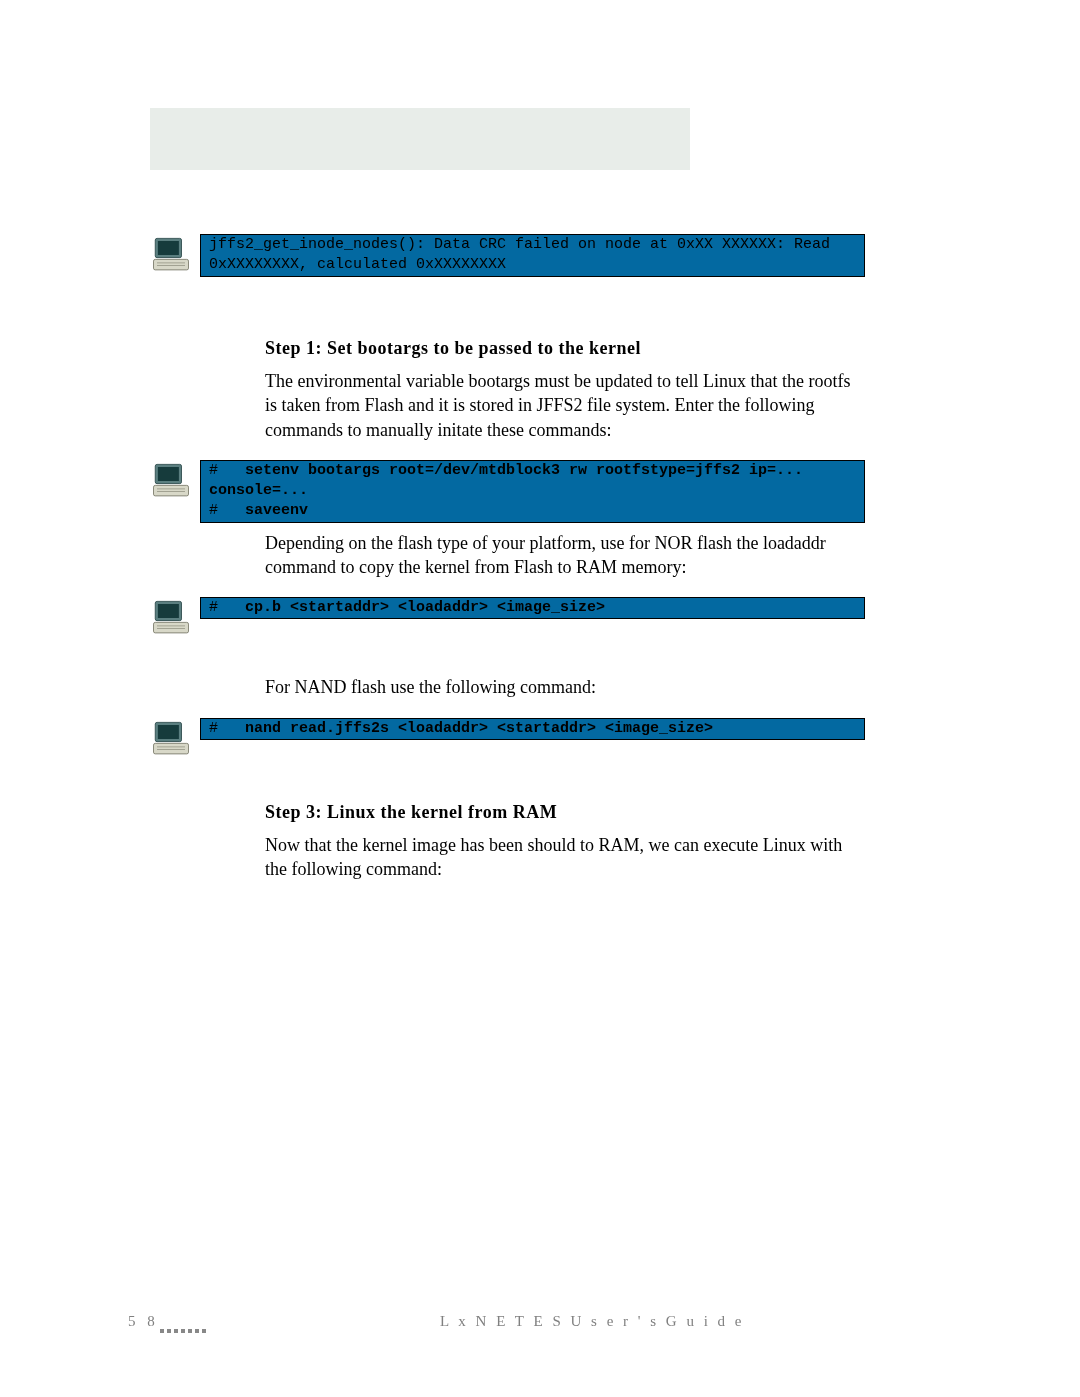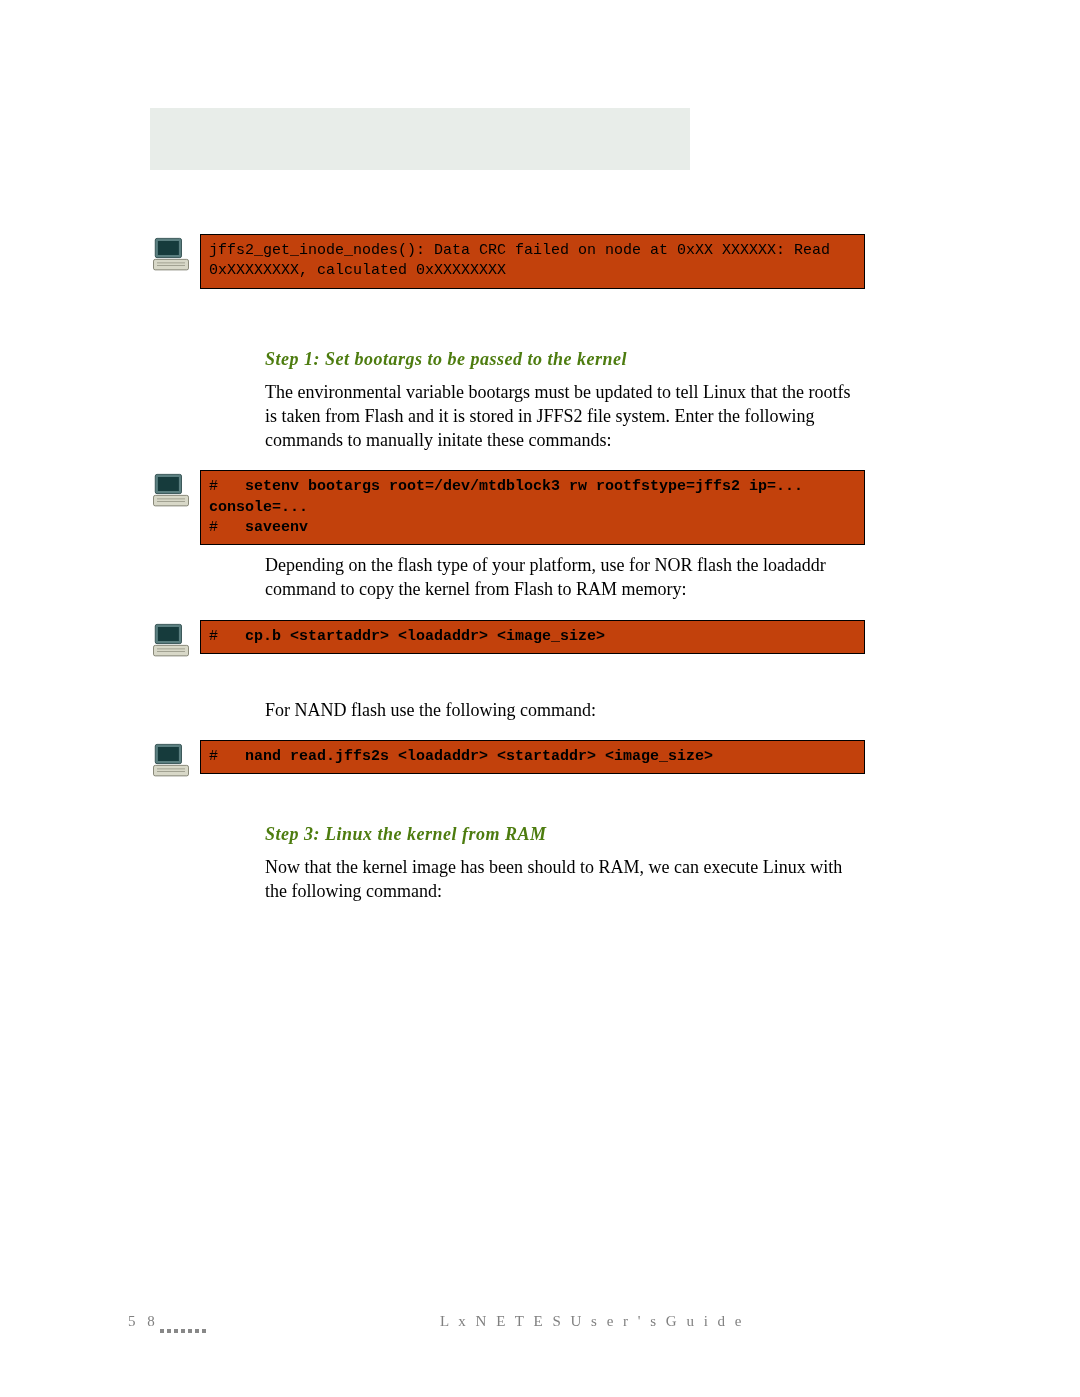--- a/index.html
+++ b/index.html
@@ -37,45 +37,44 @@
   }
   .icon-cell {
     width: 50px;
     flex: 0 0 50px;
     position: relative;
     padding-top: 2px;
   }
   .codebox {
     flex: 1;
     border: 1px solid #000000;
-    background: #c2410c;
+    background: #0369a1;
     font-family: "Courier New", Courier, monospace;
     font-size: 15px;
     line-height: 1.35;
-    padding: 6px 8px;
+    padding: 0 8px;
     box-sizing: border-box;
     white-space: pre-wrap;
     color: #000;
   }
   .bodytext {
     margin-left: 115px;
     font-size: 18px;
     line-height: 1.35;
     margin-top: 8px;
     margin-bottom: 18px;
     color: #000;
   }
   .step-heading {
     margin-left: 115px;
-    font-style: italic;
     font-weight: bold;
     font-size: 18px;
     margin-top: 40px;
     margin-bottom: 10px;
-    color: #4d7c0f;
+    color: #000000;
     letter-spacing: 0.5px;
   }
   .step-heading.first {
     margin-top: 60px;
   }
   .codebox .hash {
     font-weight: normal;
   }
   .codebox .bold {
     font-weight: bold;

